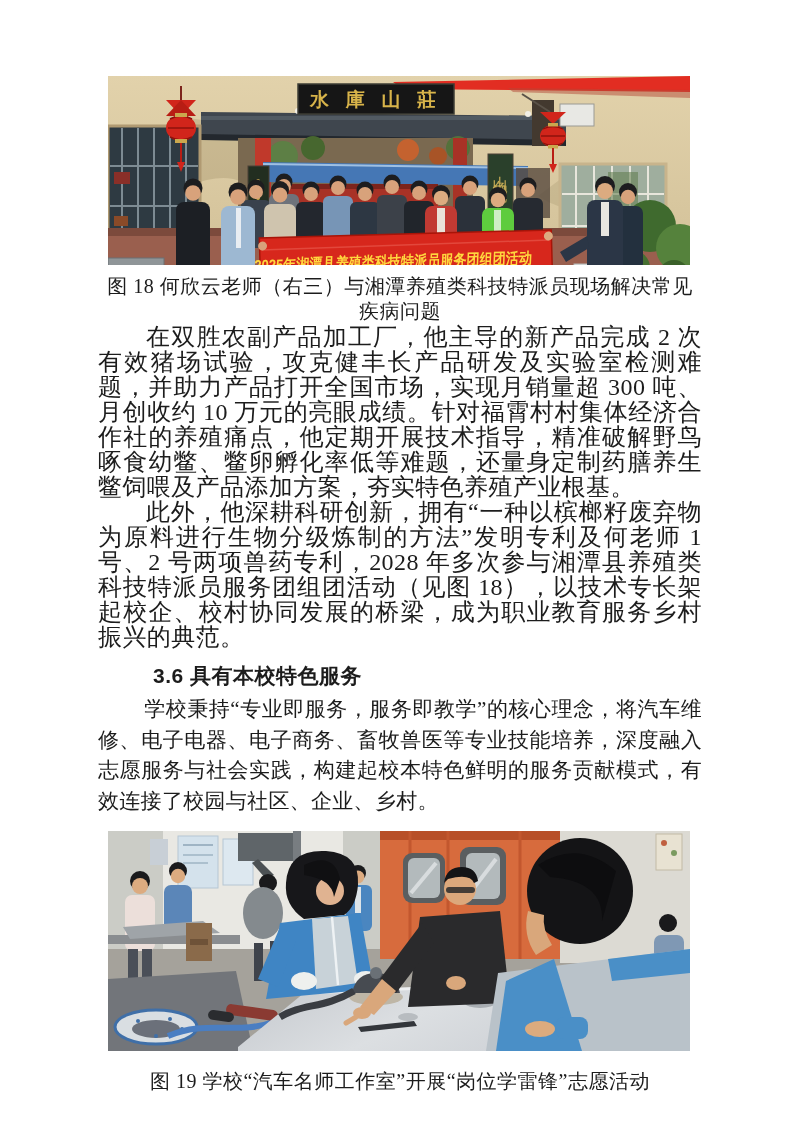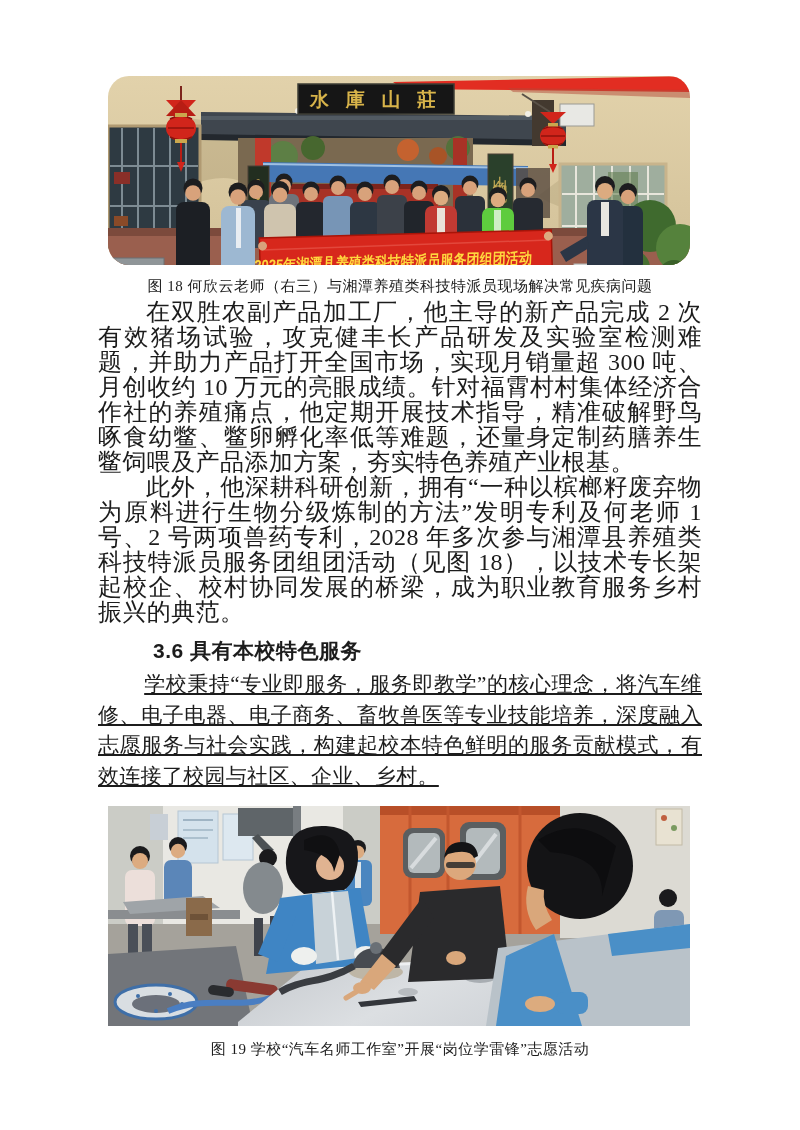--- a/index.html
+++ b/index.html
@@ -4,41 +4,41 @@
 <style>
   html,body{margin:0;padding:0;}
   body{
     width:800px;height:1130px;background:#ffffff;position:relative;
     font-family:"Liberation Serif","DejaVu Serif",serif;color:#1c1c1c;
     overflow:hidden;
   }
   .content{padding:0 98px;}
   .photo{display:block;width:582px;margin-left:10px;overflow:hidden;}
   .photo svg{display:block;}
-  .photo1{margin-top:76px;height:189px;border-radius:21px;}
+  .photo1{margin-top:76px;height:189px;}
   .photo2{margin-top:15px;height:220px;}
   .caption{
-    text-align:center;font-size:15px;line-height:25px;margin-top:9px;
+    text-align:center;font-size:20px;line-height:25px;margin-top:9px;
     letter-spacing:0.5px;
   }
   .para{
     font-size:24px;line-height:25px;text-align:justify;text-indent:2em;
     letter-spacing:0.4px;margin:0;
   }
   .para.first{margin-top:1px;}
   .section-heading{
     font-family:"Liberation Sans","DejaVu Sans",sans-serif;
     font-size:21px;font-weight:bold;line-height:30px;
     margin:11px 0 3px 55px;letter-spacing:0.5px;
   }
   .para3{
     font-size:21px;line-height:30.5px;text-align:justify;text-indent:2.2em;
-    letter-spacing:0.3px;margin:0;text-decoration:underline;
-  }
-  .caption19{margin-top:11px;}
+    letter-spacing:0.3px;margin:0;
+  }
+  .caption19{margin-top:18px;}
   .page-number{
     text-align:center;font-size:16px;margin-top:27px;letter-spacing:1px;
   }
 </style>
 </head>
 <body>
 
 <div class="content">
 
   <div class="photo photo1">

